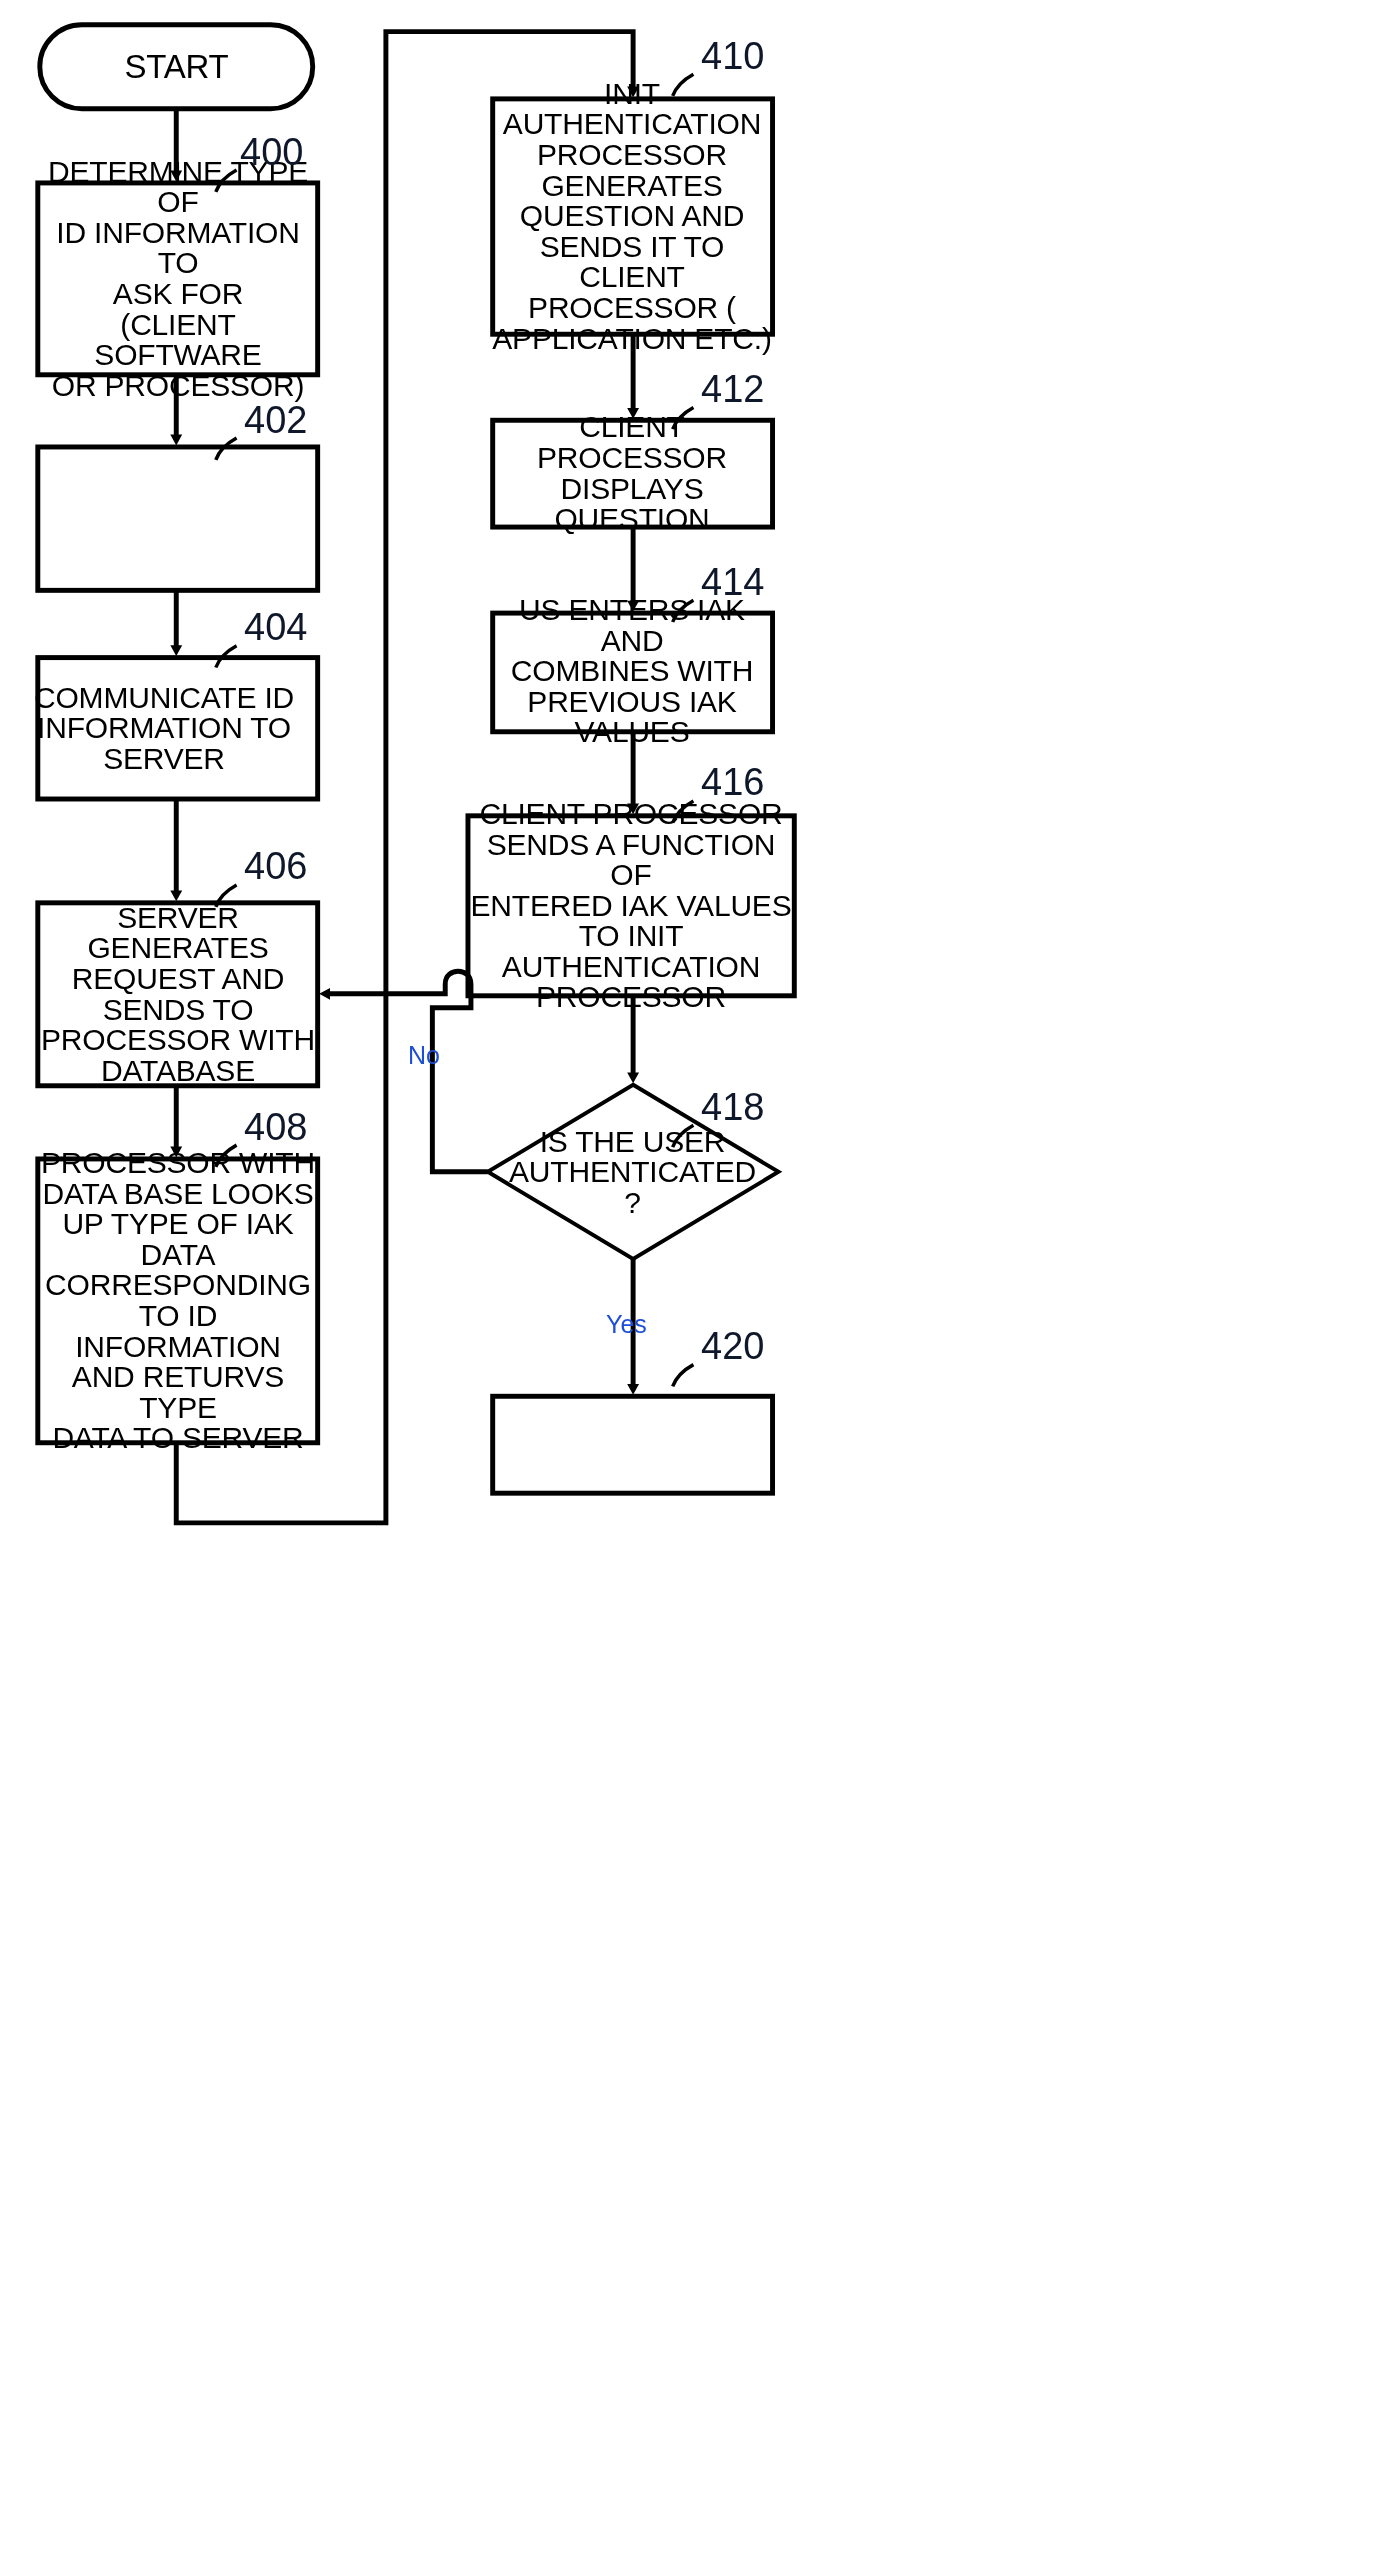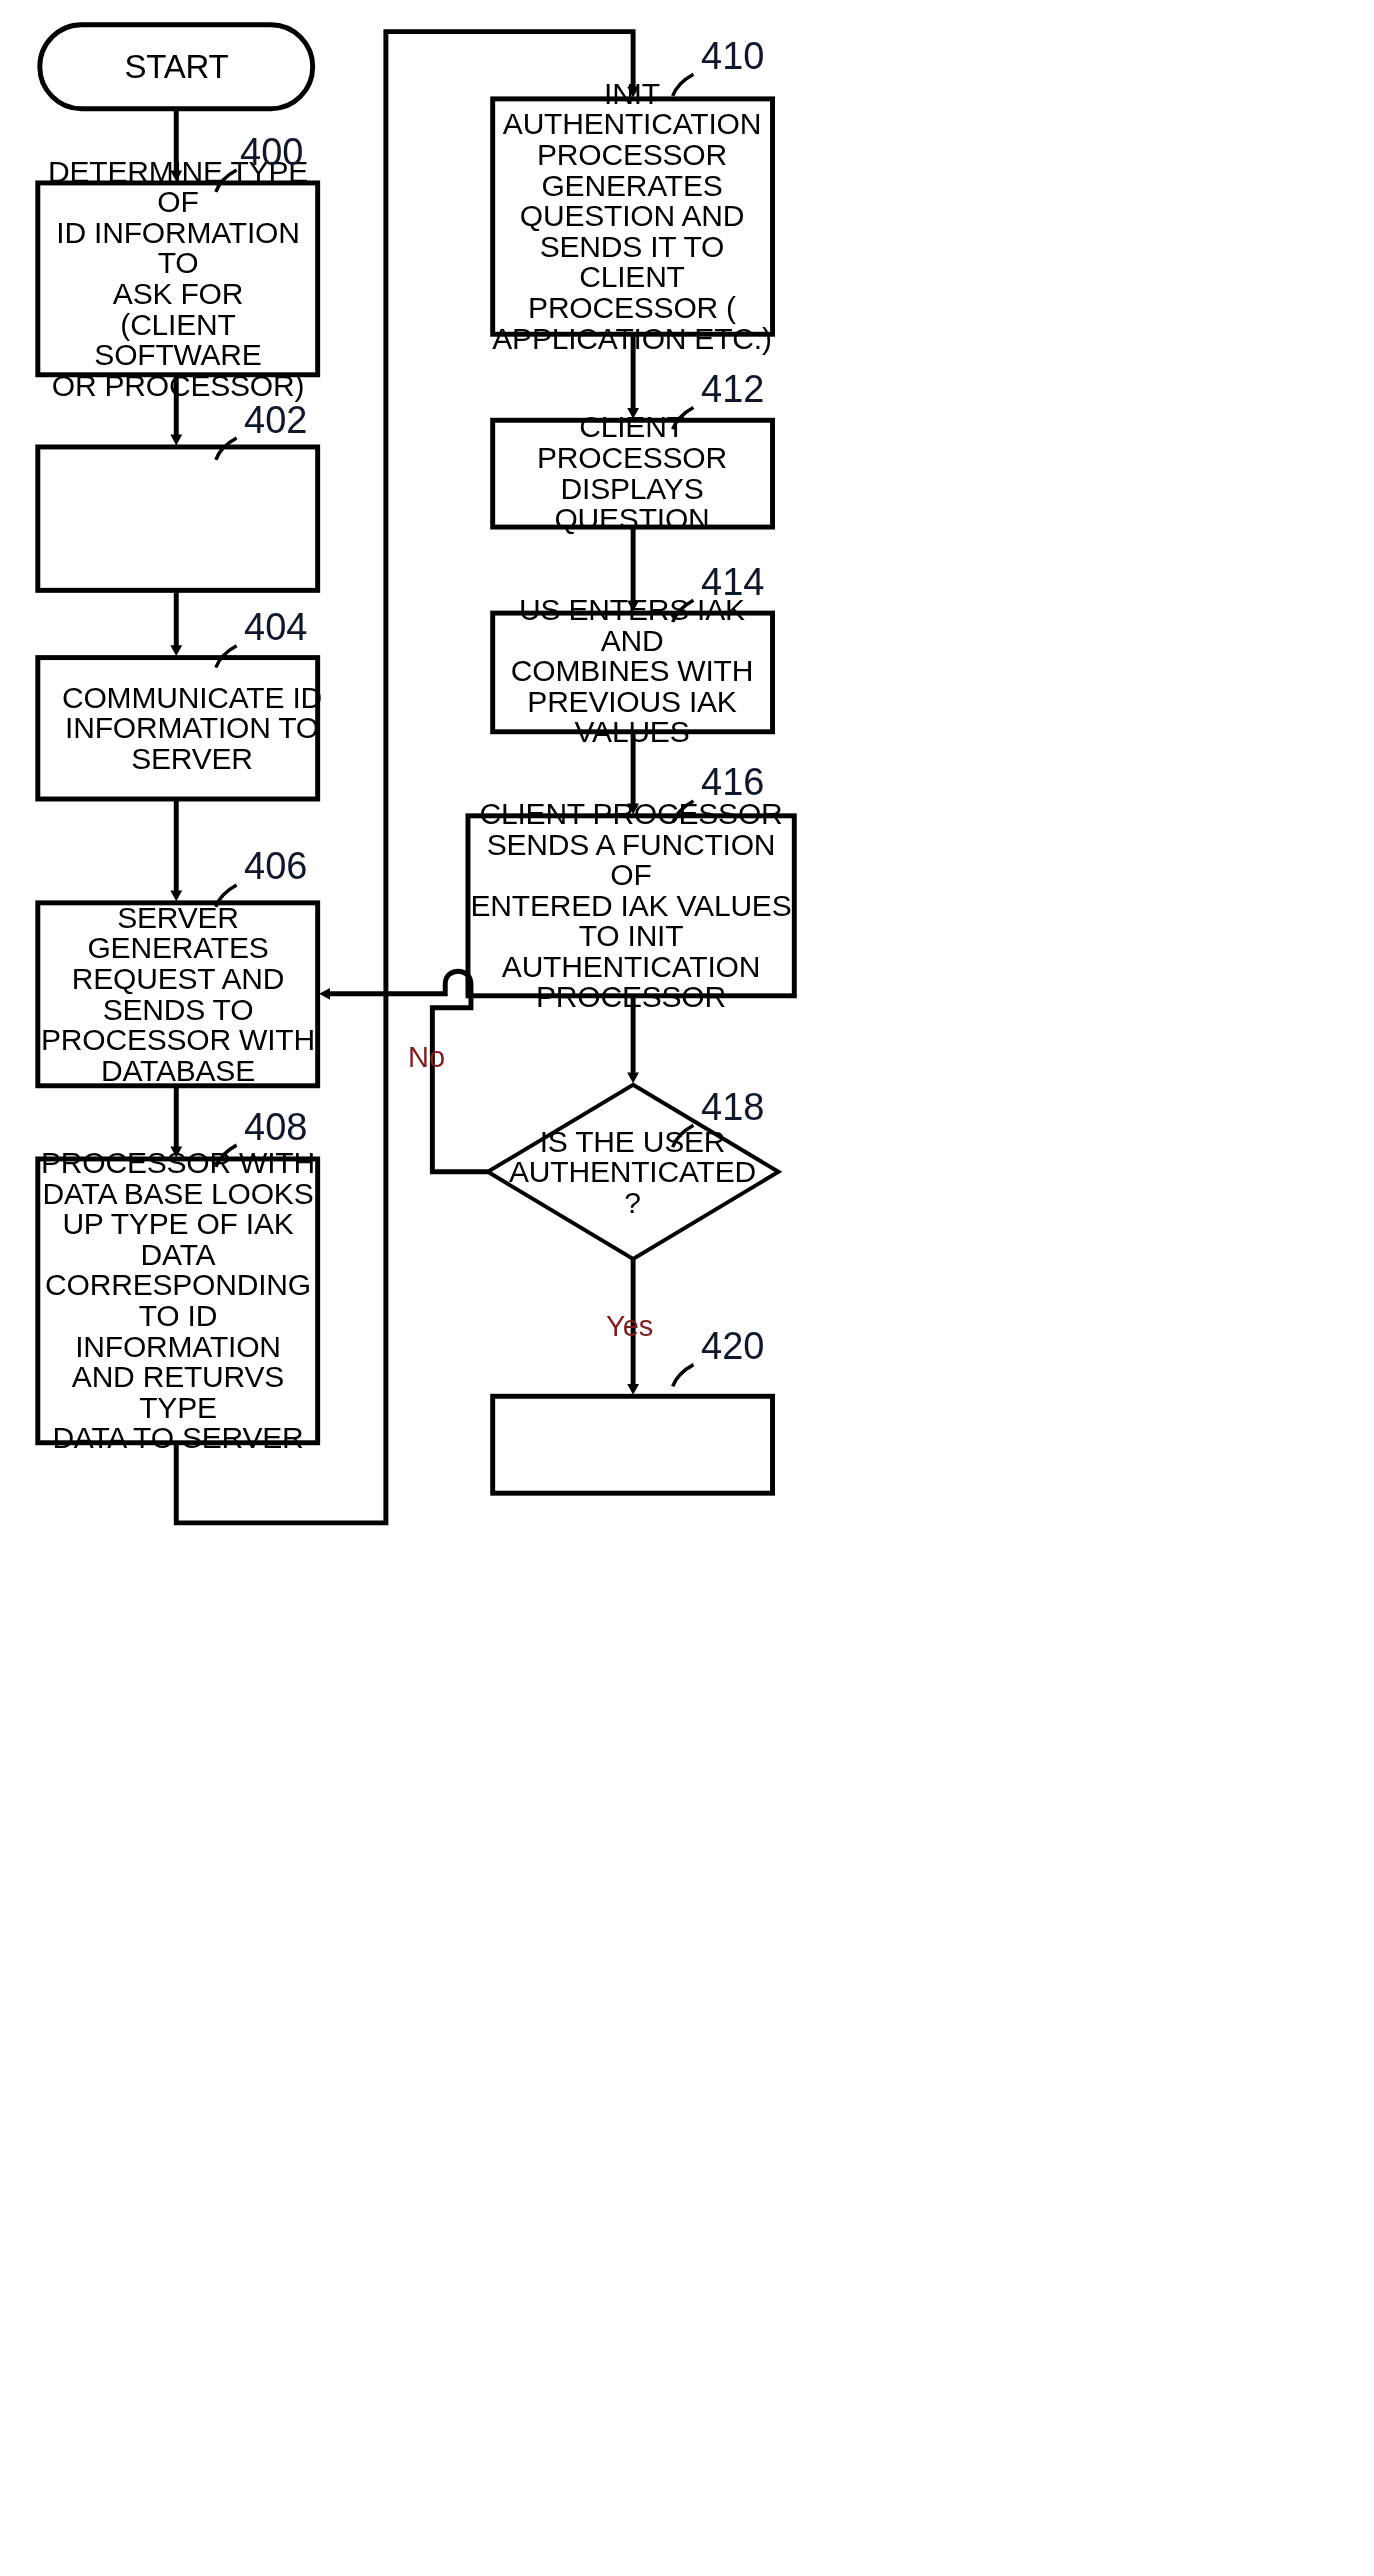--- a/index.html
+++ b/index.html
@@ -41,22 +41,22 @@
   .ref-label {
     position: absolute;
     font-family: "Liberation Sans", sans-serif;
     color: #0f172a;
     font-size: 38px;
     letter-spacing: 0px;
   }
   .edge-label {
     position: absolute;
     font-family: "Liberation Sans", sans-serif;
-    color: #7f1d1d;
-    font-size: 29px;
+    color: #1d4ed8;
+    font-size: 25px;
   }
 </style>
 </head>
 <body>
 
 <div id="canvas">
 
   <svg class="layer" viewBox="0 0 1390 2605">
     <defs>
       <marker id="arrowhead" markerWidth="14" markerHeight="14" refX="6.5" refY="7" orient="auto" markerUnits="userSpaceOnUse">
@@ -106,21 +106,21 @@
 
   <div class="node-text" style="left:40px; top:25px; width:273px; height:84px; font-size:33px;">START</div>
 
   <div class="node-text" style="left:38px; top:183px; width:280px; height:192px; font-size:30px;">DETERMINE TYPE OF
 ID INFORMATION TO
 ASK FOR
 (CLIENT SOFTWARE
 OR PROCESSOR)</div>
 
 
-  <div class="node-text" style="left:52px; top:658px; width:280px; height:141px; font-size:30px;">COMMUNICATE ID
+  <div class="node-text" style="left:24px; top:658px; width:280px; height:141px; font-size:30px;">COMMUNICATE ID
 INFORMATION TO
 SERVER</div>
 
   <div class="node-text" style="left:38px; top:898px; width:280px; height:193px; font-size:30px;">SERVER
 GENERATES
 REQUEST AND
 SENDS TO
 PROCESSOR WITH
 DATABASE</div>
 

